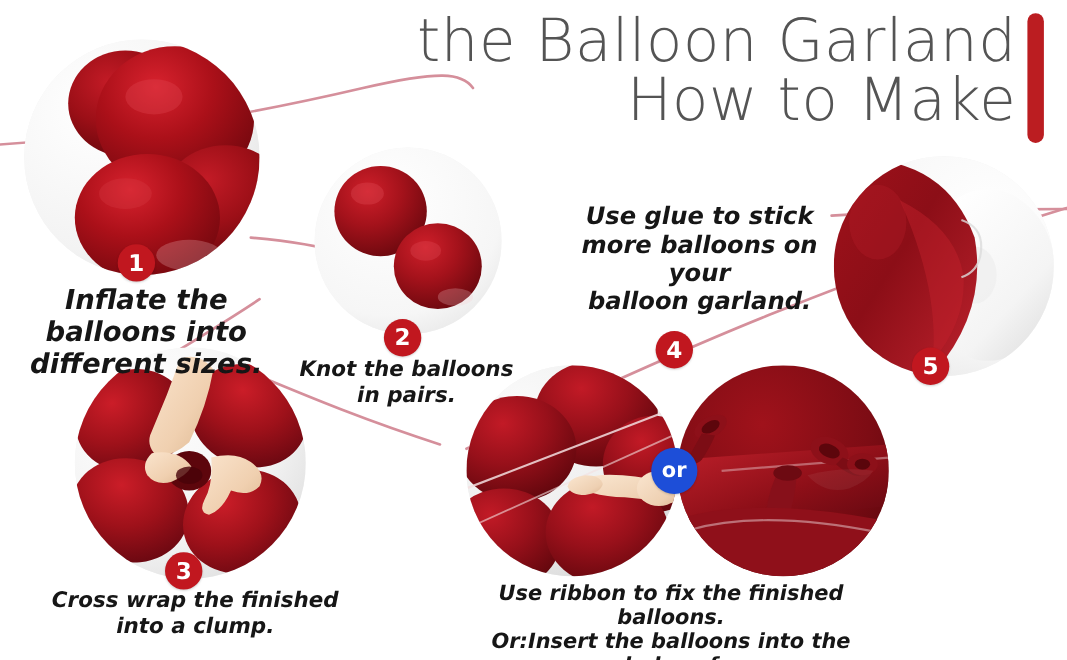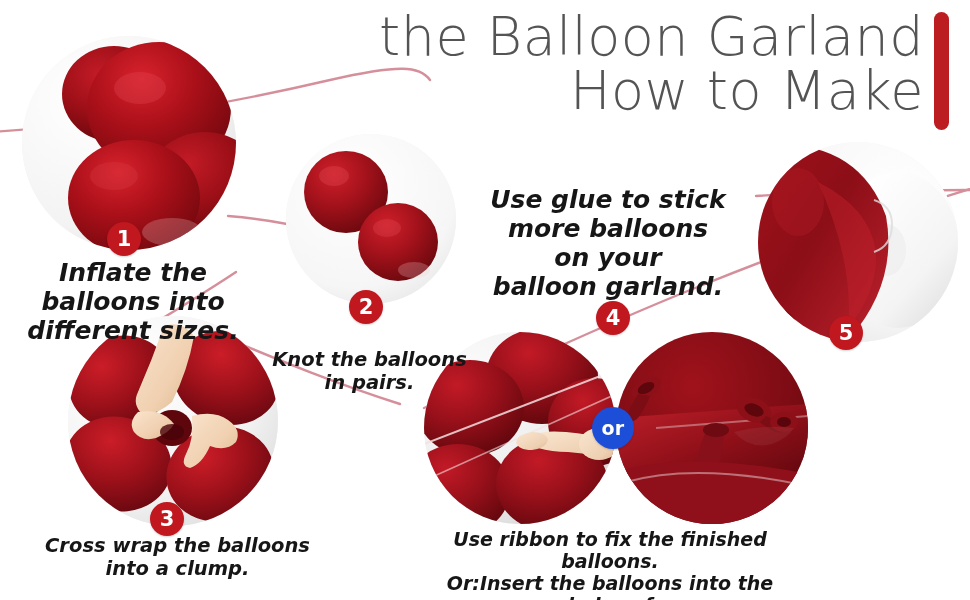--- a/index.html
+++ b/index.html
@@ -63,24 +63,24 @@
     position:absolute;
     font-family:"DejaVu Sans","Liberation Sans",sans-serif;
     font-style:italic;font-weight:600;
     color:#161616;
     text-align:center;
     line-height:1.16;
     white-space:pre-line;
     z-index:5;
   }
   .cap1{left:8px;top:258px;width:250px;font-size:25px;}
-  .cap2{left:262px;top:325px;width:215px;font-size:19.5px;margin-top:24px;}
+  .cap2{left:262px;top:325px;width:215px;font-size:19.5px;}
   .cap3{left:45px;top:535px;width:265px;font-size:19.5px;}
   .cap4{left:415px;top:528px;width:390px;font-size:19px;}
-  .cap5{left:488px;top:185px;width:240px;font-size:25px;}
+  .cap5{left:516px;top:185px;width:240px;font-size:22px;}
 </style>
 </head>
 <body>
 
 <div id="canvas">
 
   <svg id="ribbon" viewBox="0 0 970 600" preserveAspectRatio="none">
     <path d="M -10 132 C 90 126, 210 108, 330 80 C 400 64, 420 66, 430 80" fill="none" stroke="#d58f9b" stroke-width="2.4" stroke-linecap="round"></path>
     <path d="M 228 216 C 300 222, 340 236, 372 256" fill="none" stroke="#d58f9b" stroke-width="2.4" stroke-linecap="round"></path>
     <path d="M 236 272 C 200 296, 160 320, 120 344" fill="none" stroke="#d58f9b" stroke-width="2.4" stroke-linecap="round"></path>
@@ -186,21 +186,21 @@
       <ellipse cx="104" cy="112" rx="20" ry="18" fill="#5d060c"></ellipse>
       <path d="M 96 10 q 18 -6 30 10 q -6 34 -22 66 q -16 14 -30 12 q -10 -10 -4 -22 q 14 -32 26 -66 z" fill="url(#skin3)"></path>
       <path d="M 70 96 q -10 10 -4 20 q 8 10 22 6 q 14 -6 18 -14 q -12 -16 -36 -12 z" fill="url(#skin3)"></path>
       <path d="M 124 100 q 22 -6 36 4 q 14 10 8 22 q -10 10 -26 4 q -8 18 -20 22 q -10 -2 -4 -14 q 8 -14 6 -38 z" fill="url(#skin3)"></path>
       <ellipse cx="104" cy="116" rx="12" ry="8" fill="#480309" opacity=".8"></ellipse>
     </svg>
   </div>
   <div class="badge num" style="left:150px;top:502px;">
     <span>3</span>
   </div>
-  <div class="caption cap3">Cross wrap the balloons
+  <div class="caption cap3">Cross wrap the finished
 into a clump.</div>
 
   <div class="photo" style="left:424px;top:332px;width:192px;height:192px;">
     <svg viewBox="0 0 192 192">
       <defs>
         <radialGradient id="bg4" cx="25%" cy="22%" r="85%">
           <stop offset="0%" stop-color="#fbfbfb"></stop>
           <stop offset="70%" stop-color="#ededed"></stop>
           <stop offset="100%" stop-color="#dcdcdc"></stop>
         </radialGradient>

